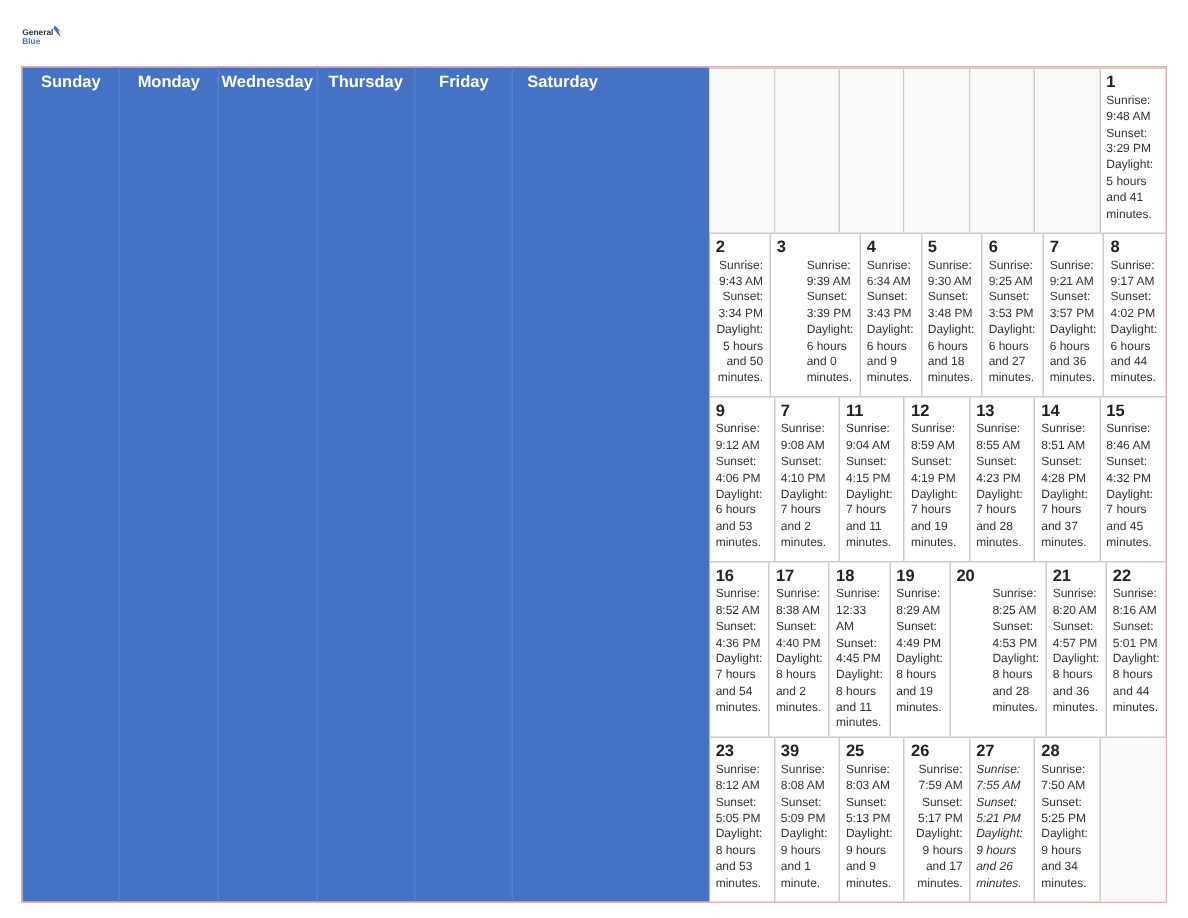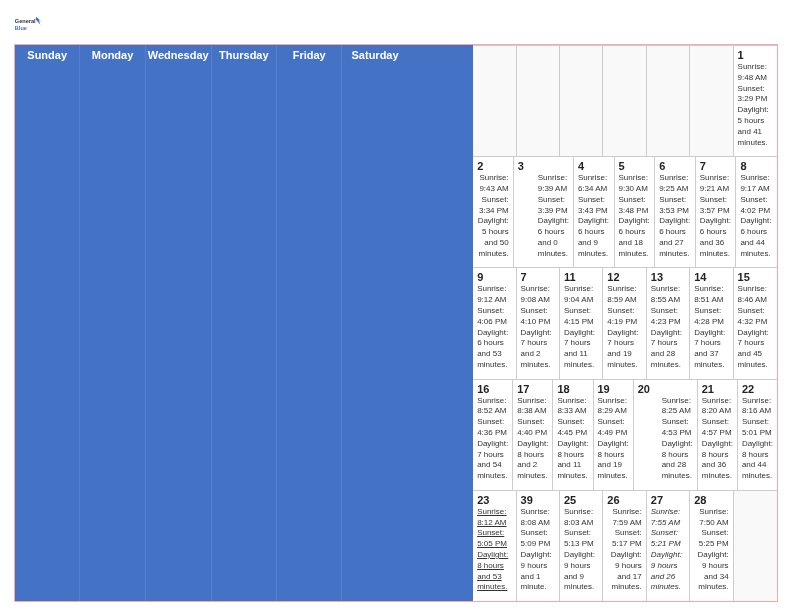--- a/index.html
+++ b/index.html
@@ -253,21 +253,21 @@
           </div>
           <div class="cal-cell">
             <div class="day-num">17</div>
             <div class="day-info" style="white-space: pre-line;">Sunrise: 8:38 AM
 Sunset: 4:40 PM
 Daylight: 8 hours
 and 2 minutes.</div>
           </div>
           <div class="cal-cell">
             <div class="day-num">18</div>
-            <div class="day-info" style="white-space: pre-line;">Sunrise: 8:33 AM
+            <div class="day-info" style="white-space: pre-line;">Sunrise: 12:33 AM
 Sunset: 4:45 PM
 Daylight: 8 hours
 and 11 minutes.</div>
           </div>
           <div class="cal-cell">
             <div class="day-num">19</div>
             <div class="day-info" style="white-space: pre-line;">Sunrise: 8:29 AM
 Sunset: 4:49 PM
 Daylight: 8 hours
 and 19 minutes.</div>
@@ -290,21 +290,21 @@
             <div class="day-num">22</div>
             <div class="day-info" style="white-space: pre-line;">Sunrise: 8:16 AM
 Sunset: 5:01 PM
 Daylight: 8 hours
 and 44 minutes.</div>
           </div>
         </div>
         <div class="cal-row">
           <div class="cal-cell">
             <div class="day-num">23</div>
-            <div class="day-info" style="white-space: pre-line; text-decoration: underline;">Sunrise: 8:12 AM
+            <div class="day-info" style="white-space: pre-line;">Sunrise: 8:12 AM
 Sunset: 5:05 PM
 Daylight: 8 hours
 and 53 minutes.</div>
           </div>
           <div class="cal-cell">
             <div class="day-num">39</div>
             <div class="day-info" style="white-space: pre-line;">Sunrise: 8:08 AM
 Sunset: 5:09 PM
 Daylight: 9 hours
 and 1 minute.</div>
@@ -325,21 +325,21 @@
           </div>
           <div class="cal-cell">
             <div class="day-num">27</div>
             <div class="day-info" style="white-space: pre-line; font-style: italic;">Sunrise: 7:55 AM
 Sunset: 5:21 PM
 Daylight: 9 hours
 and 26 minutes.</div>
           </div>
           <div class="cal-cell">
             <div class="day-num">28</div>
-            <div class="day-info" style="white-space: pre-line; text-align: right;">Sunrise: 7:50 AM
+            <div class="day-info" style="white-space: pre-line;">Sunrise: 7:50 AM
 Sunset: 5:25 PM
 Daylight: 9 hours
 and 34 minutes.</div>
           </div>
           <div class="cal-cell empty"></div>
         </div>
       </div>
   </div>
 </div>
 

